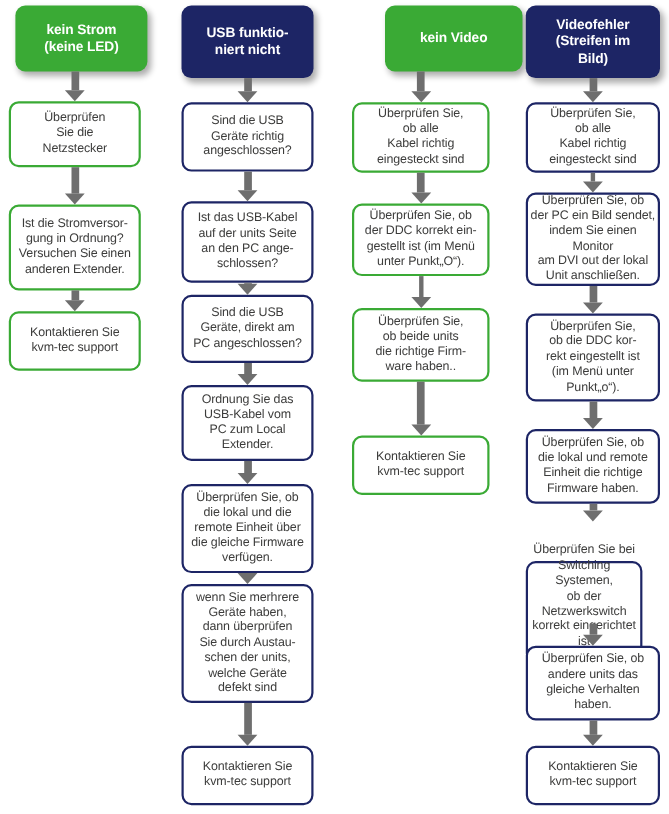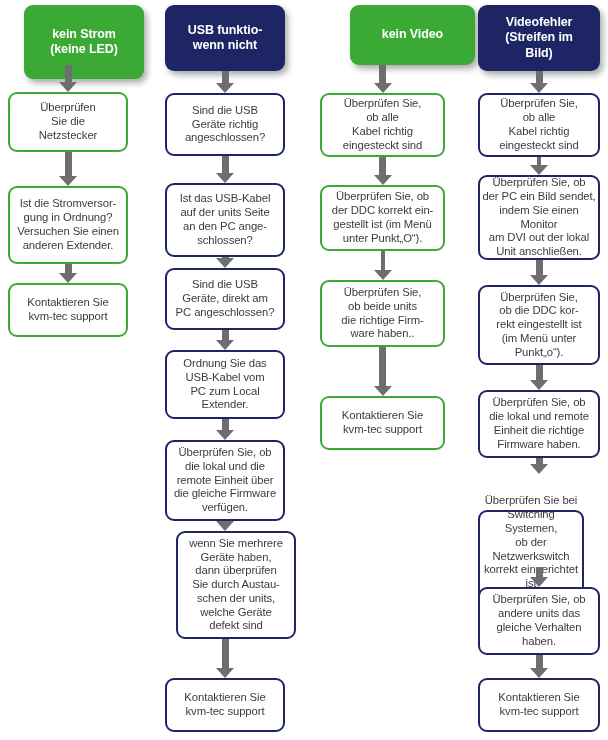--- a/index.html
+++ b/index.html
@@ -67,59 +67,59 @@
   .plainline {
     position: absolute;
     background: #6e6e6e;
     width: 4px;
   }
 </style>
 </head>
 <body>
 
 <div id="chart">
-    <div class="node header green" style="left: 24px; top: 5px; width: 120px; height: 74px;">kein Strom
+    <div class="node header green" style="left: 14px; top: 5px; width: 120px; height: 60px;">kein Strom
 (keine LED)</div>
     <div class="node step green" style="left: 8px; top: 186px; width: 120px; height: 78px;">Ist die Stromversor-
 gung in Ordnung?
 Versuchen Sie einen
 anderen Extender.</div>
     <div class="node step green" style="left: 8px; top: 92px; width: 120px; height: 60px;">Überprüfen
 Sie die
 Netzstecker</div>
     <div class="node step green" style="left: 8px; top: 283px; width: 120px; height: 54px;">Kontaktieren Sie
 kvm-tec support</div>
     <div class="connector" style="left: 64.5px; top: 65px; height: 17px;"></div>
     <div class="arrowhead" style="left: 59px; top: 82px;"></div>
     <div class="connector" style="left: 64.5px; top: 152px; height: 24px;"></div>
     <div class="arrowhead" style="left: 59px; top: 176px;"></div>
     <div class="connector" style="left: 64.5px; top: 264px; height: 9px;"></div>
     <div class="arrowhead" style="left: 59px; top: 273px;"></div>
     <div class="node header navy" style="left: 165px; top: 5px; width: 120px; height: 66px;">USB funktio-
-wenn nicht</div>
+niert nicht</div>
     <div class="node step navy" style="left: 165px; top: 93px; width: 120px; height: 63px;">Sind die USB
 Geräte richtig
 angeschlossen?</div>
     <div class="node step navy" style="left: 165px; top: 183px; width: 120px; height: 74px;">Ist das USB-Kabel
 auf der units Seite
 an den PC ange-
 schlossen?</div>
     <div class="node step navy" style="left: 165px; top: 268px; width: 120px; height: 62px;">Sind die USB
 Geräte, direkt am
 PC angeschlossen?</div>
     <div class="node step navy" style="left: 165px; top: 350px; width: 120px; height: 69px;">Ordnung Sie das
 USB-Kabel vom
 PC zum Local
 Extender.</div>
     <div class="node step navy" style="left: 165px; top: 440px; width: 120px; height: 81px;">Überprüfen Sie, ob
 die lokal und die
 remote Einheit über
 die gleiche Firmware
 verfügen.</div>
-    <div class="node step navy" style="left: 176px; top: 531px; width: 120px; height: 108px;">wenn Sie merhrere
+    <div class="node step navy" style="left: 165px; top: 531px; width: 120px; height: 108px;">wenn Sie merhrere
 Geräte haben,
 dann überprüfen
 Sie durch Austau-
 schen der units,
 welche Geräte
 defekt sind</div>
     <div class="node step navy" style="left: 165px; top: 678px; width: 120px; height: 54px;">Kontaktieren Sie
 kvm-tec support</div>
     <div class="connector" style="left: 221.5px; top: 71px; height: 12px;"></div>
     <div class="arrowhead" style="left: 216px; top: 83px;"></div>

